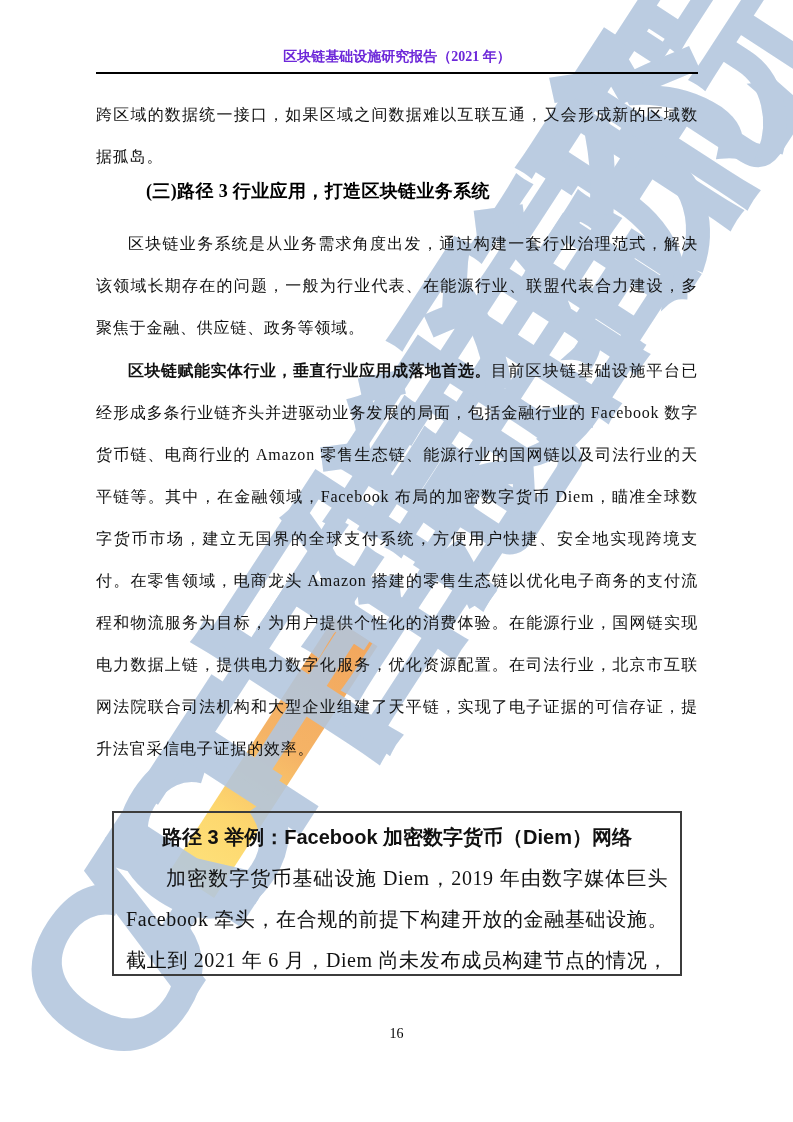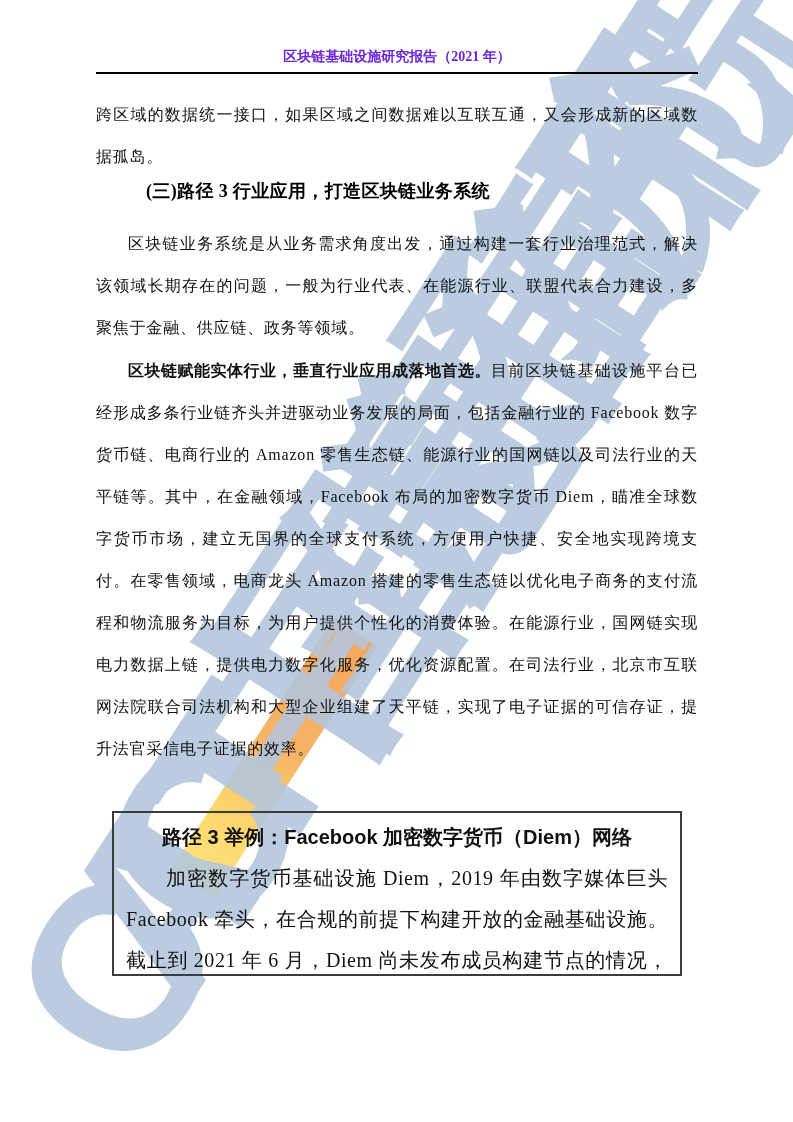--- a/index.html
+++ b/index.html
@@ -94,15 +94,16 @@
     <p id="p2" class="bodytext">区块链业务系统是从业务需求角度出发，通过构建一套行业治理范式，解决该领域长期存在的问题，一般为行业代表、在能源行业、联盟代表合力建设，多聚焦于金融、供应链、政务等领域。</p>
 
     <p id="p3" class="bodytext"><span class="lead-bold">区块链赋能实体行业，垂直行业应用成落地首选。</span><span>目前区块链基础设施平台已经形成多条行业链齐头并进驱动业务发展的局面，包括金融行业的 Facebook 数字货币链、电商行业的 Amazon 零售生态链、能源行业的国网链以及司法行业的天平链等。其中，在金融领域，Facebook 布局的加密数字货币 Diem，瞄准全球数字货币市场，建立无国界的全球支付系统，方便用户快捷、安全地实现跨境支付。在零售领域，电商龙头 Amazon 搭建的零售生态链以优化电子商务的支付流程和物流服务为目标，为用户提供个性化的消费体验。在能源行业，国网链实现电力数据上链，提供电力数字化服务，优化资源配置。在司法行业，北京市互联网法院联合司法机构和大型企业组建了天平链，实现了电子证据的可信存证，提升法官采信电子证据的效率。</span></p>
 
     <div id="case-box">
       <div class="box-title">路径 3 举例：Facebook 加密数字货币（Diem）网络</div>
       <p class="box-para">加密数字货币基础设施 Diem，2019 年由数字媒体巨头 Facebook 牵头，在合规的前提下构建开放的金融基础设施。截止到 2021 年 6 月，Diem 尚未发布成员构建节点的情况，也未发行加密数字货币。</p>
 
     </div>
 
+    <div class="page-number">16</div>
 
   </div>
 </div>
 
 </body></html>

